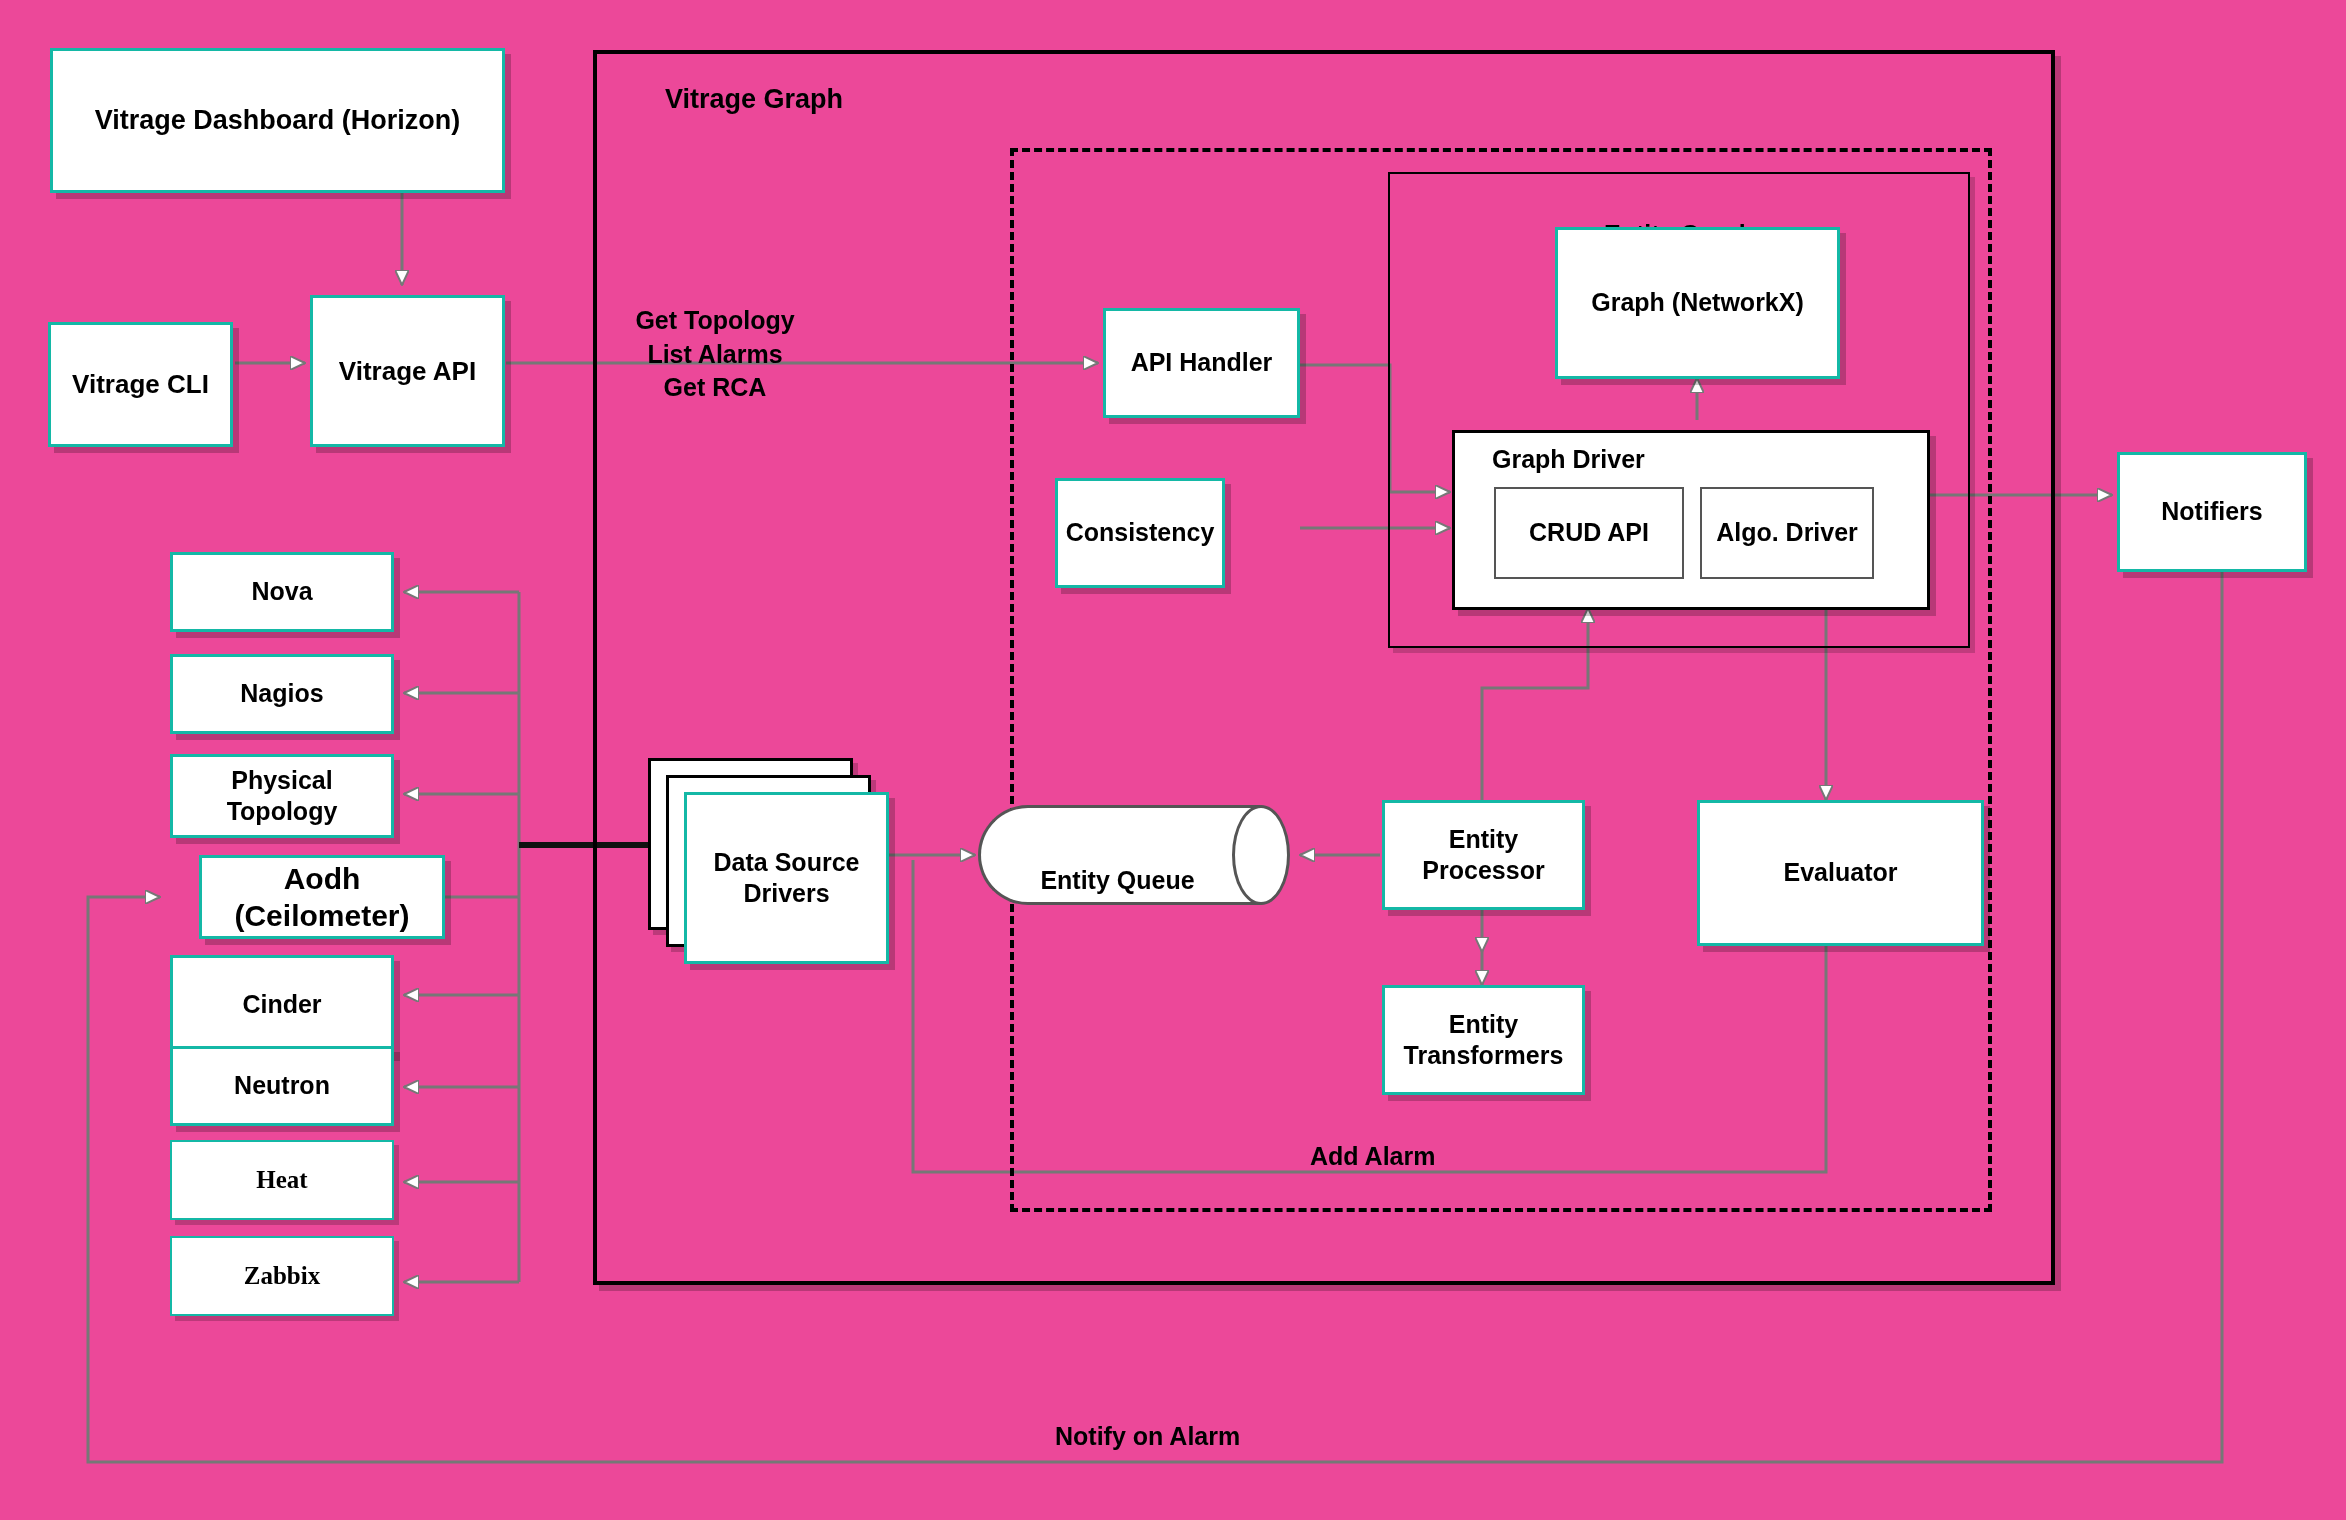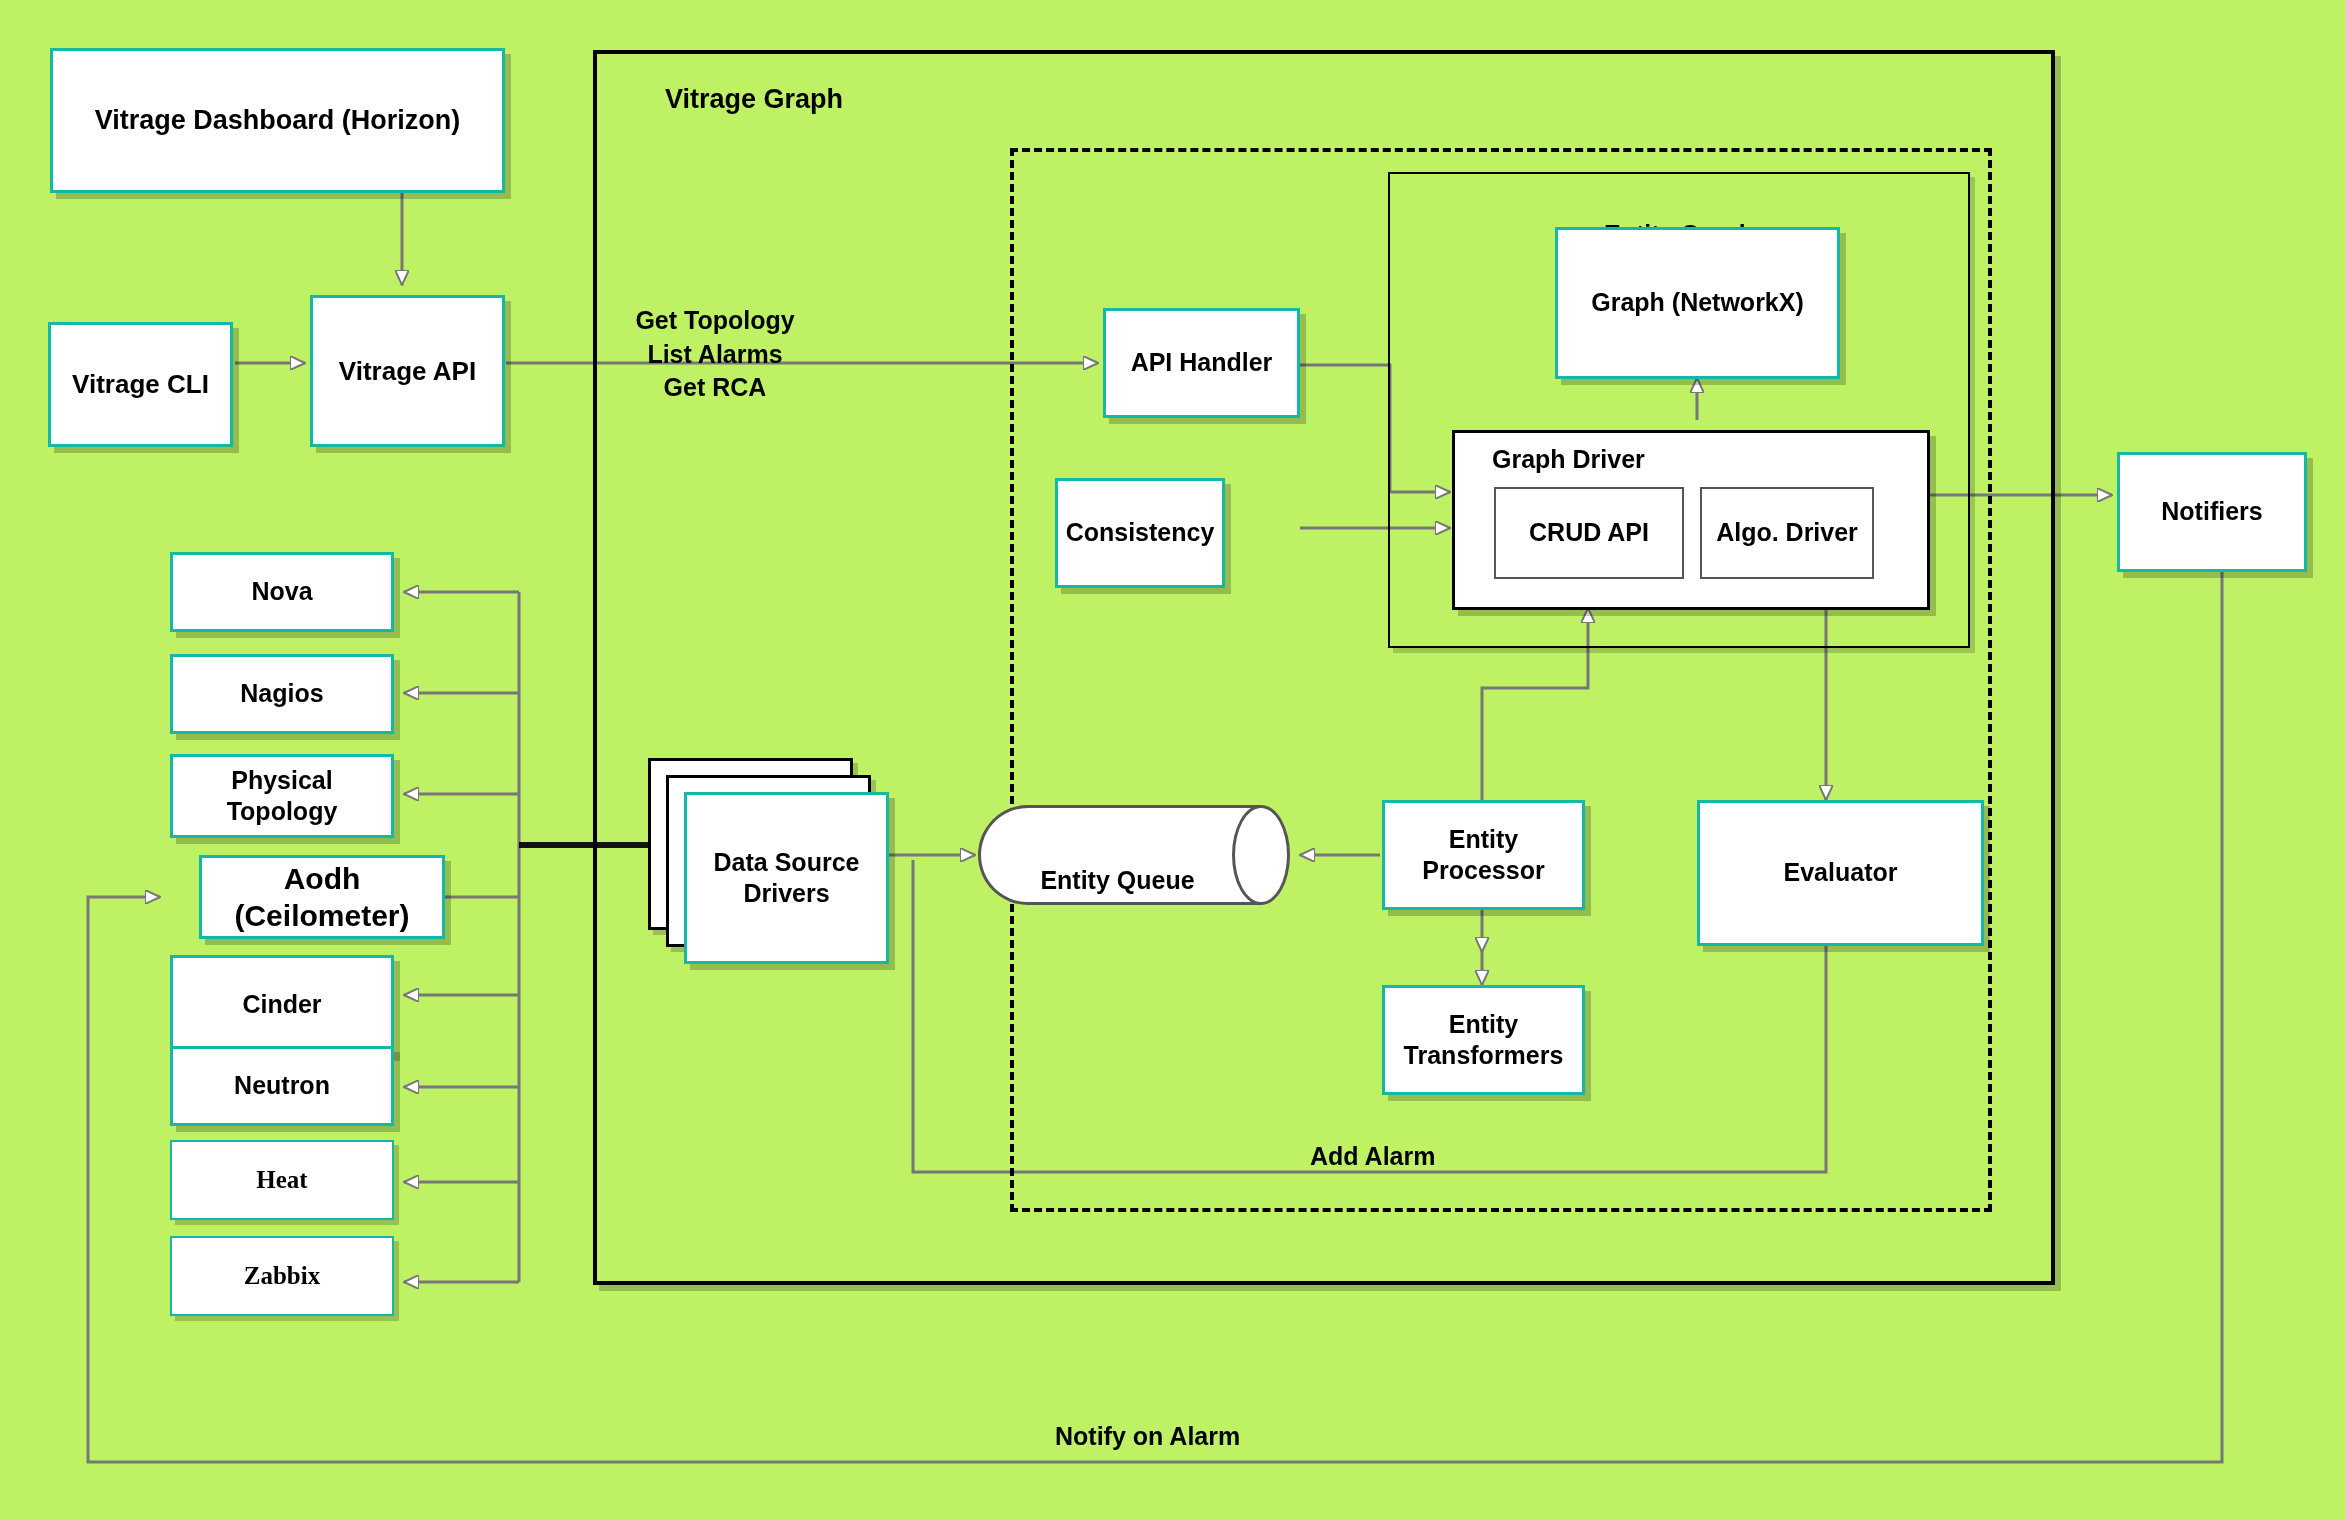--- a/index.html
+++ b/index.html
@@ -1,17 +1,17 @@
 <!DOCTYPE html>
 <html><head>
 <meta charset="utf-8">
 <style>
   html,body{margin:0;padding:0;background:#ffffff;}
   body{font-family:"Liberation Sans", sans-serif;}
-  #stage{position:relative;width:2346px;height:1520px;background:#bef264;overflow:hidden;text-decoration:underline;}
+  #stage{position:relative;width:2346px;height:1520px;background:#ec4899;overflow:hidden;text-decoration:underline;}
 
   
   .node{
     position:absolute;
     background:#ffffff;
     border:3px solid #14b8a6;
     box-shadow:6px 6px 0 0 rgba(0,0,0,0.22);
     display:flex;align-items:center;justify-content:center;
     text-align:center;
     font-weight:bold;

